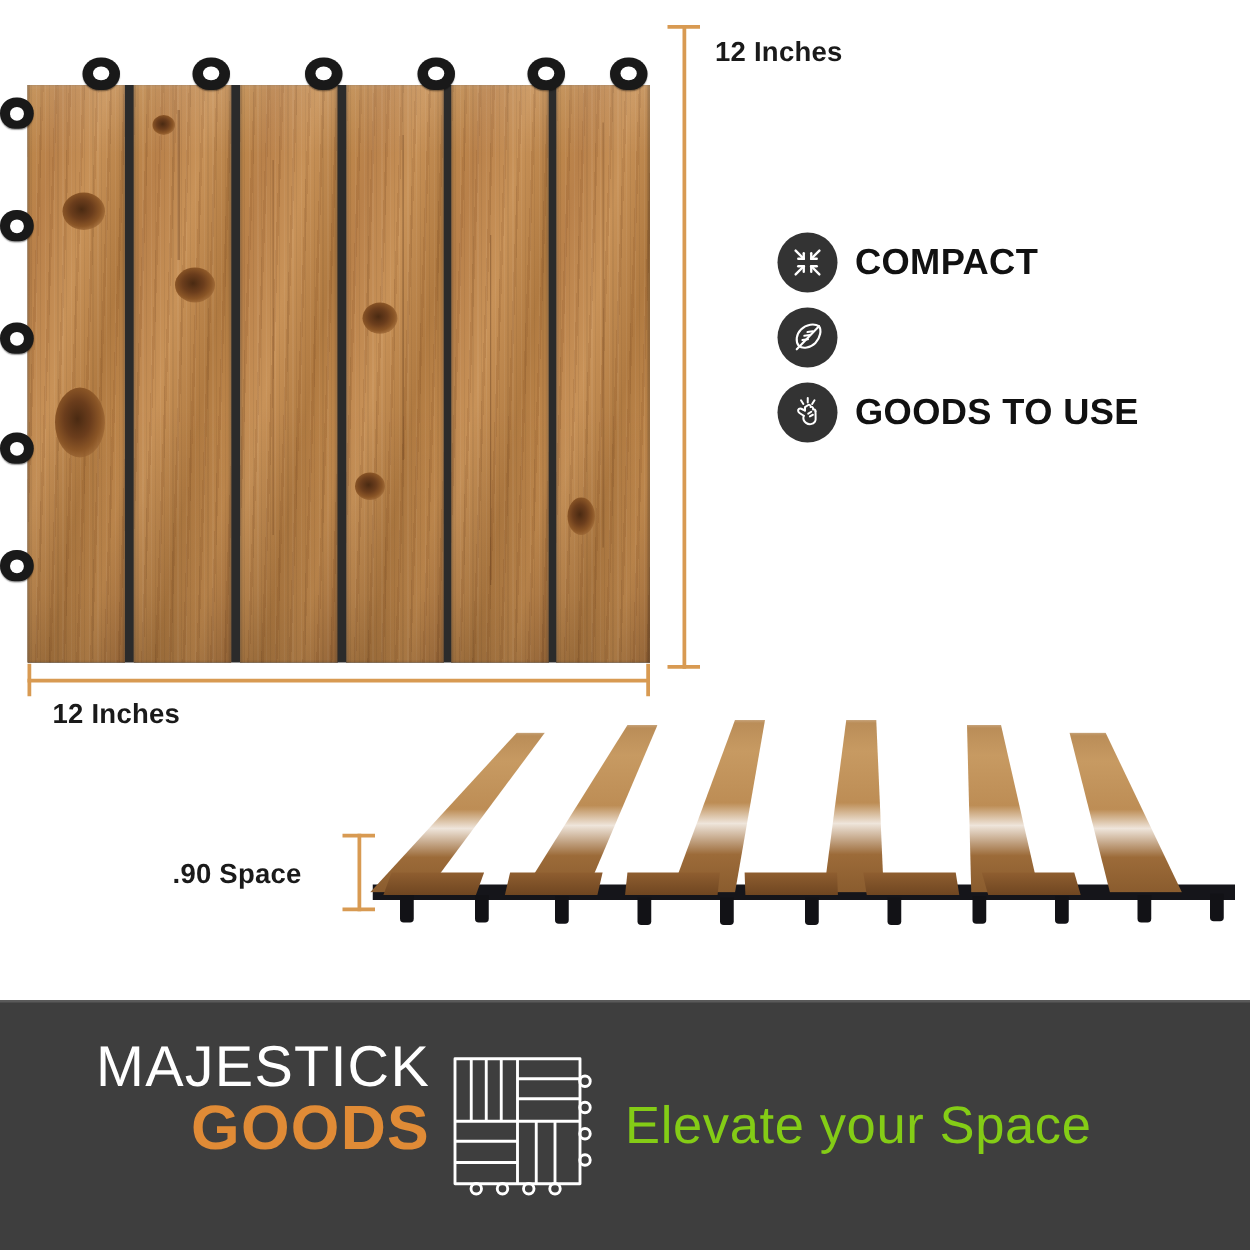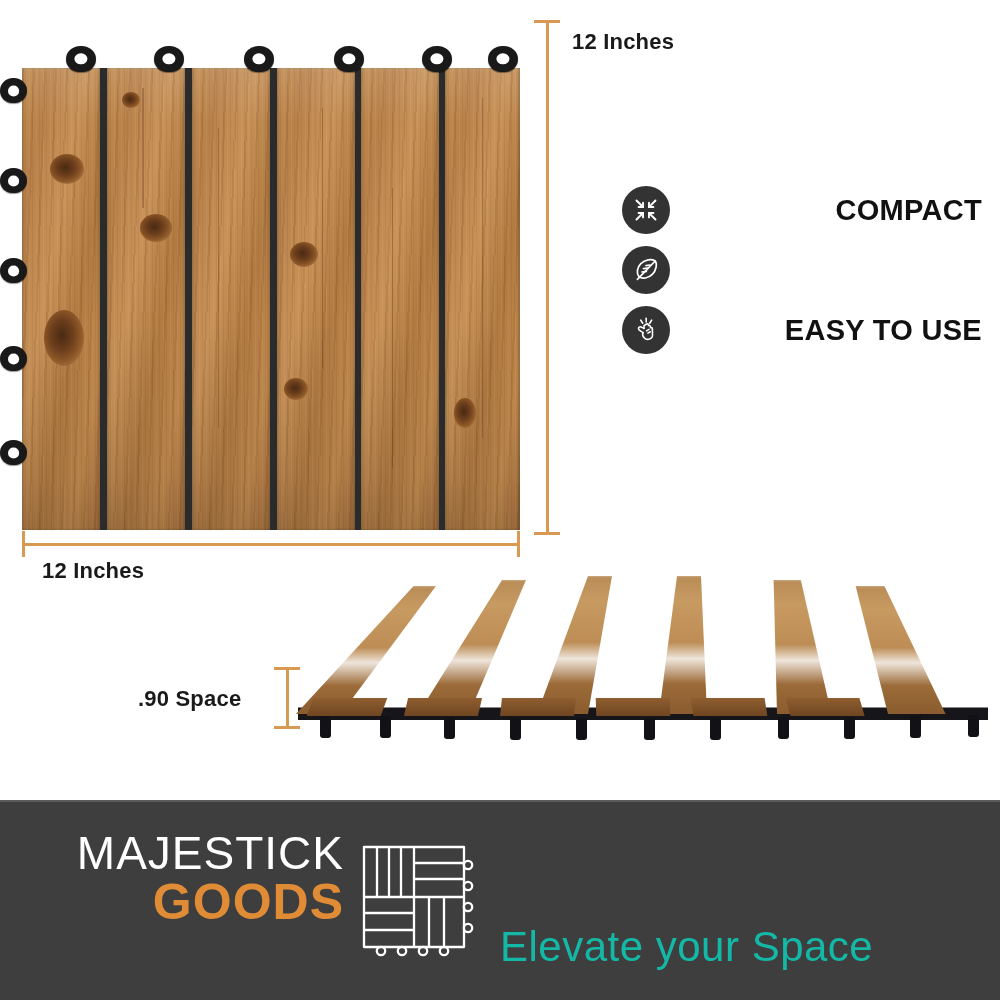--- a/index.html
+++ b/index.html
@@ -153,21 +153,20 @@
     position: absolute;
     left: 622px;
     top: 180px;
     width: 360px;
   }
   .feature-row {
     display: flex;
     align-items: center;
     height: 60px;
     gap: 14px;
-    justify-content: space-between;
   }
   .feature-icon {
     flex: 0 0 auto;
     width: 48px;
     height: 48px;
     border-radius: 50%;
     background: #333333;
     display: flex;
     align-items: center;
     justify-content: center;
@@ -257,24 +256,23 @@
     position: absolute;
     left: 358px;
     top: 39px;
   }
   #tagline {
     position: absolute;
     left: 500px;
     top: 74px;
     font-size: 42px;
     font-weight: 300;
-    color: #14b8a6;
+    color: #84cc16;
     letter-spacing: 0.5px;
     white-space: nowrap;
-    margin-top: 47px;
   }
 </style>
 </head>
 <body>
 
 <div id="page">
 
   <div id="tile-top-view">
 
     <div class="slat" style="left:0px;   width:78px;"></div>
@@ -373,21 +371,21 @@
                    C8.6 15.4 9.0 16.0 9.6 16.4
                    L13.0 18.6"></path>
           <path d="M13.0 18.6 C12.3 20.7 13.0 23.0 14.8 24.3
                    C17.1 26.0 20.4 25.6 22.0 23.3
                    C22.6 22.4 22.6 21.3 22.5 20.2
                    L22.4 15.0"></path>
           <path d="M16.6 16.9 L19.0 15.4"></path>
           <path d="M17.9 19.1 L20.3 17.8"></path>
         </svg>
       </span>
-      <span class="feature-label">EASY TO USE</span>
+      <span class="feature-label">GOODS TO USE</span>
     </div>
 
   </div>
 
   <div id="tile-persp-view">
     <div id="persp-stage">
 
       <div id="persp-base" style="left:2px; top:148px; width:690px; height:16px;
                   clip-path: polygon(0% 22%, 100% 22%, 100% 100%, 0% 100%);"></div>
 

